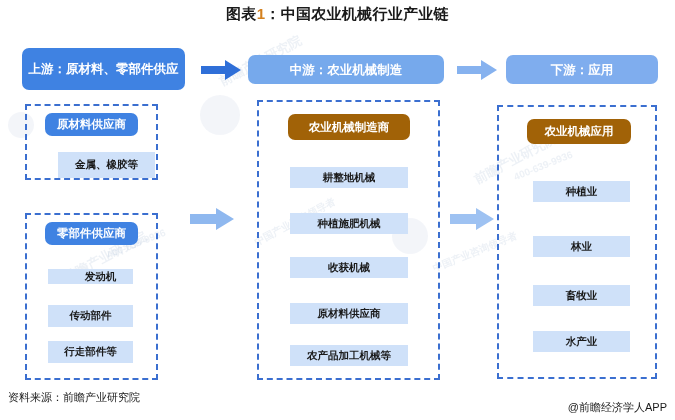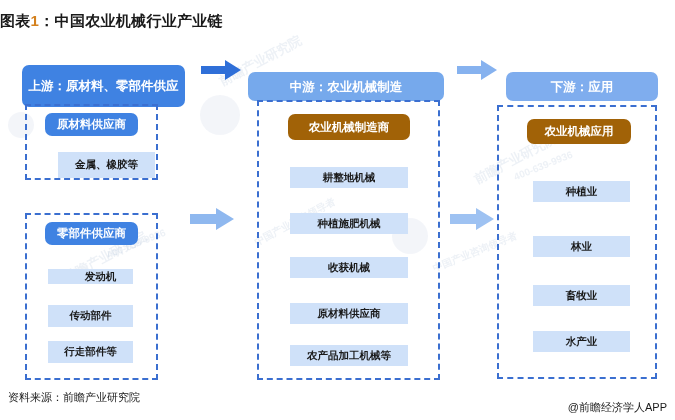--- a/index.html
+++ b/index.html
@@ -12,23 +12,24 @@
     background: #ffffff;
     font-family: "Liberation Sans", "DejaVu Sans", sans-serif;
     position: relative;
     overflow: hidden;
     color: #1a1a1a;
   }
 
   
   .title {
     position: absolute;
-    top: 12px;
+    top: 5px;
     left: 0;
     width: 675px;
+    text-align: center;
     font-size: 15px;
     font-weight: bold;
     letter-spacing: 0.3px;
     color: #1a1a1a;
   }
   .title .num {
     color: #d4811e;
   }
 
   
@@ -57,21 +58,20 @@
     display: flex;
     align-items: center;
     justify-content: center;
     text-align: center;
     color: #ffffff;
     font-weight: bold;
     font-size: 12.5px;
     line-height: 16px;
     box-sizing: border-box;
     padding: 2px 6px;
-    margin-top: 17px;
   }
   .hdr-up   { left: 22px;  top: 48px; width: 163px; height: 42px; background: #3f82e2; }
   .hdr-mid  { left: 248px; top: 55px; width: 196px; height: 29px; background: #76a9ec; }
   .hdr-down { left: 506px; top: 55px; width: 152px; height: 29px; background: #7fadee; }
 
   
   .arrow {
     position: absolute;
   }
   .arrow svg { display: block; }

